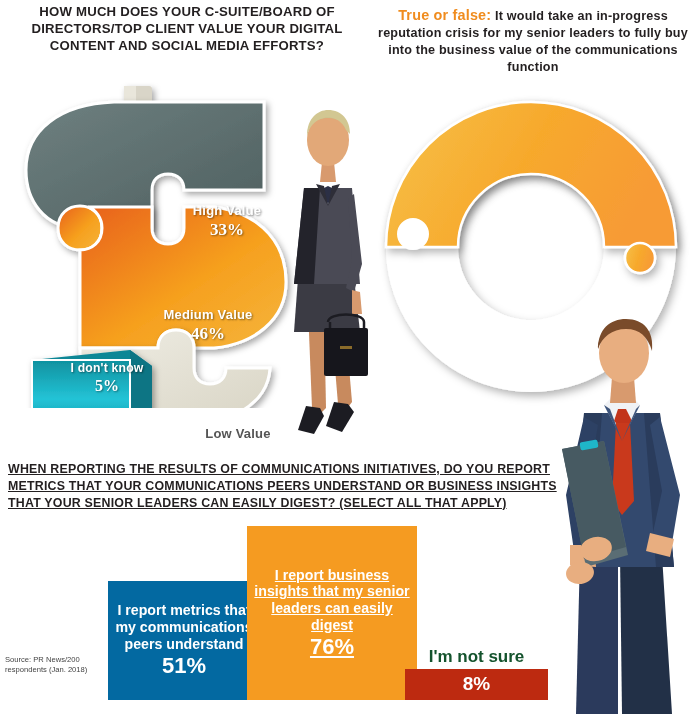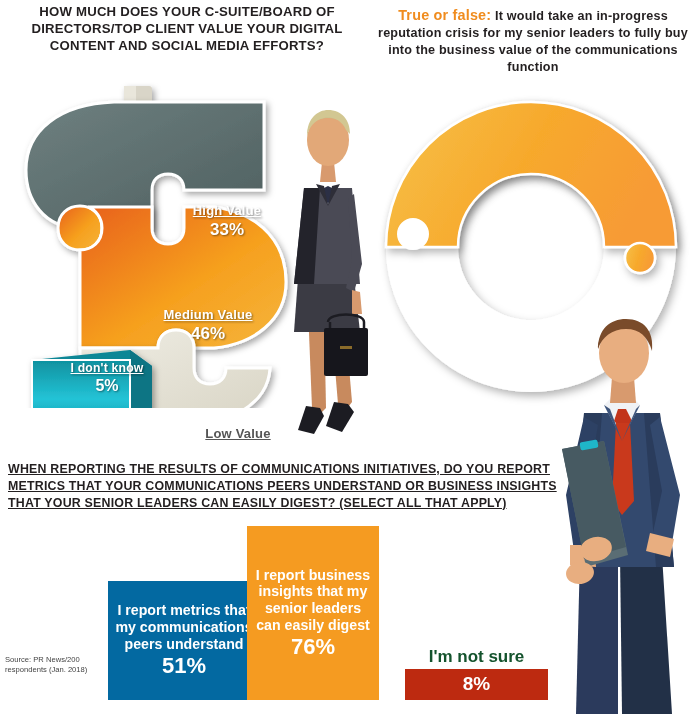--- a/index.html
+++ b/index.html
@@ -19,22 +19,22 @@
   #q2-title .tf{color:#F08C1E;font-size:14.4px;font-weight:bold;margin-top:23px;}
   #q3-title{left:8px;top:461px;width:560px;font-size:12.4px;text-align:left;
             line-height:1.37;text-decoration:underline;}
 
   
   #dollar-chart{left:18px;top:78px;width:290px;height:330px;}
   #dollar-chart svg{display:block;}
 
   .pl{position:absolute;text-align:center;line-height:1.12;
       font-weight:bold;pointer-events:none;}
-  .pl .nm{display:block;font-size:13px;letter-spacing:.2px;text-decoration:underline;}
-  .pl .pc{display:block;font-size:17px;margin-top:1px;}
+  .pl .nm{display:block;font-size:13px;letter-spacing:.2px;}
+  .pl .pc{display:block;font-size:17px;margin-top:1px;font-family:Liberation Serif, serif;}
   .pl.white{color:#fff;text-shadow:1px 1px 2px rgba(0,0,0,.45);}
   .pl.dark{color:#555;text-shadow:1px 1px 1px rgba(255,255,255,.85);}
 
   #lbl-high{left:154px;top:126px;width:110px;}
   #lbl-med {left:120px;top:230px;width:140px;}
   #lbl-idk {left:34px;top:284px;width:110px;}
   #lbl-idk .nm{font-size:12.2px;}
   #lbl-idk .pc{font-size:16px;}
   #lbl-low {left:165px;top:349px;width:110px;}
 
@@ -43,21 +43,21 @@
   #donut-chart svg{display:block;}
 
   
   #bar-chart{left:0;top:520px;width:700px;height:180px;}
   .bar{position:absolute;bottom:0;box-sizing:border-box;
        color:#fff;font-weight:bold;text-align:center;
        display:flex;flex-direction:column;justify-content:center;align-items:center;}
   .bar .cap{display:block;font-size:14.2px;line-height:1.17;padding:0 4px;}
   .bar .pc{display:block;font-size:22px;line-height:1.1;margin-top:2px;}
   #bar-0{left:108px;width:152px;height:119px;background:#0369a1;}
-  #bar-1{left:247px;width:132px;height:174px;background:#F59B21;}
+  #bar-1{left:247px;width:170px;height:174px;background:#F59B21;text-decoration:underline;}
   #bar-2{left:405px;width:143px;height:31px;background:#BD2A10;}
   #bar-2 .pc{font-size:19px;margin:0;}
   #bar-2-label{position:absolute;left:405px;width:143px;bottom:31px;
        text-align:center;color:#14532d;font-weight:bold;font-size:17px;
        padding-bottom:2px;}
 
   
   #source{left:5px;top:655px;width:96px;font-size:7.6px;color:#444;
           line-height:1.35;}
 

